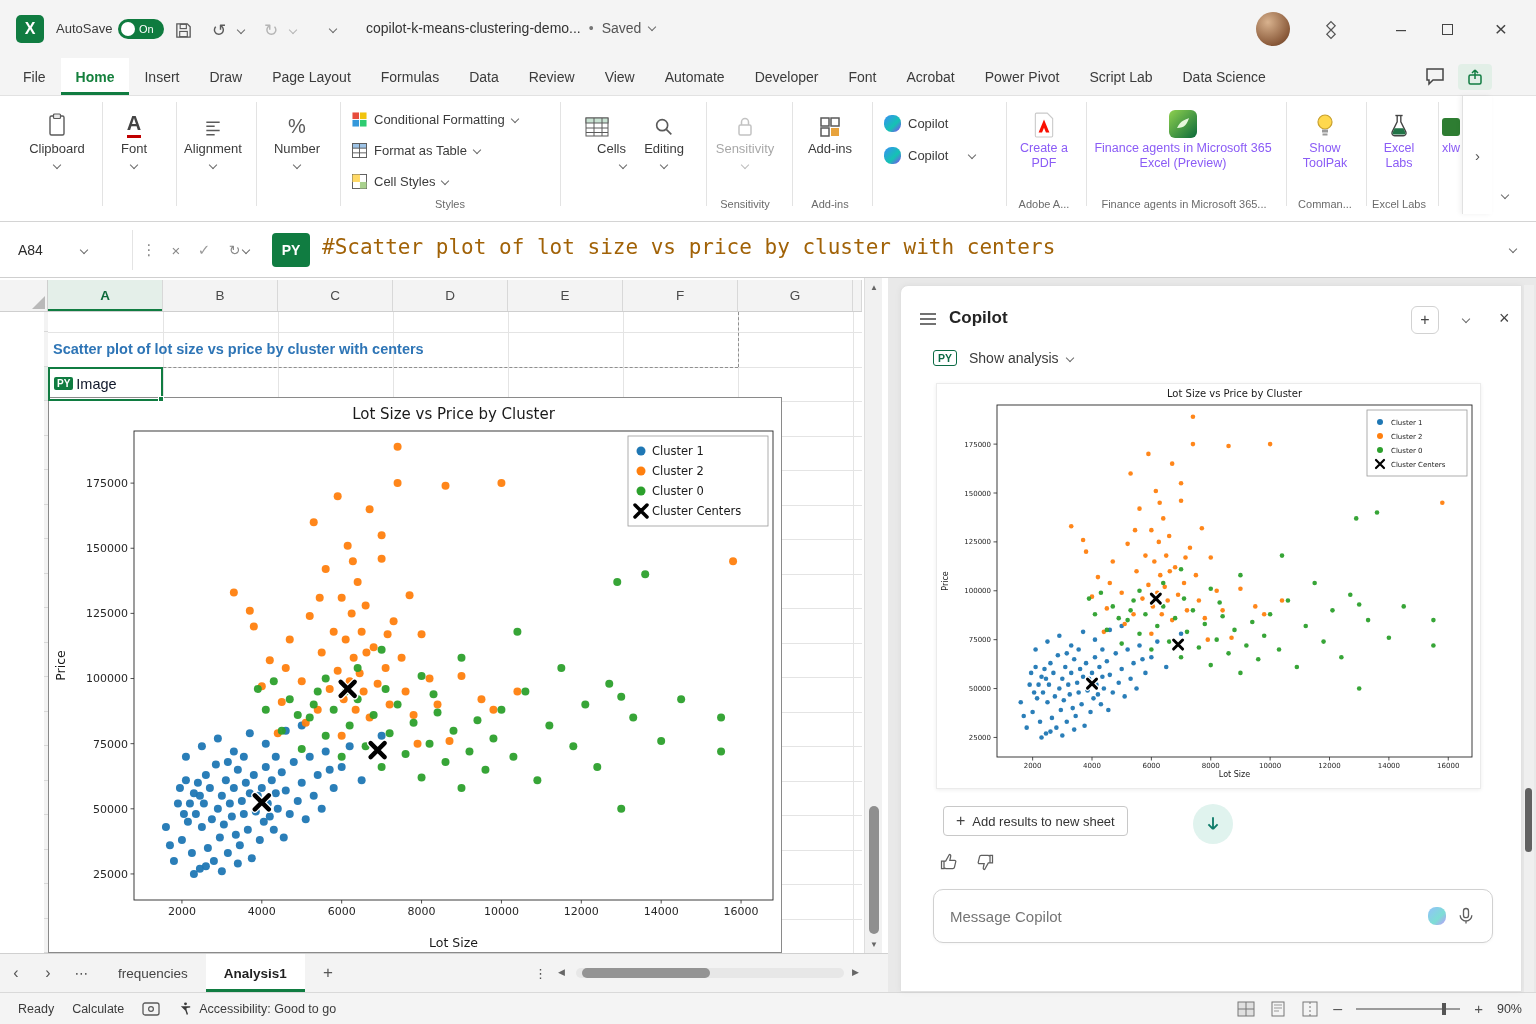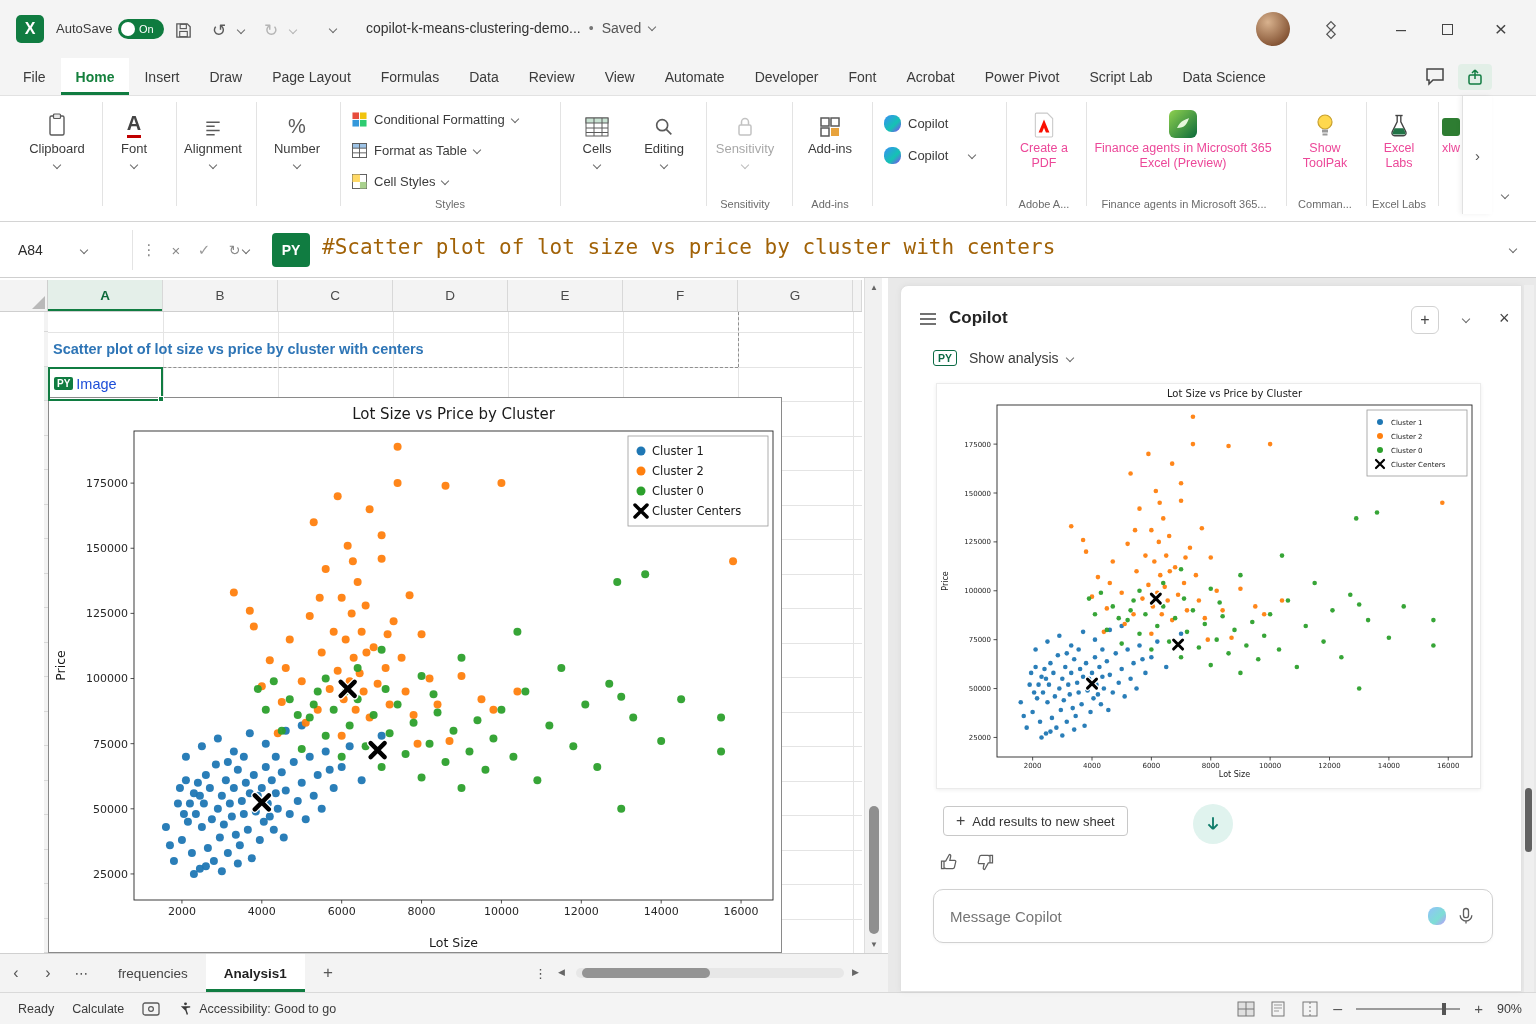--- a/index.html
+++ b/index.html
@@ -32,21 +32,21 @@
   #ribbon{left:0;top:96px;width:1536px;height:126px;background:#fff;border-bottom:1px solid #d4d4d4;}
   .big-btn{position:absolute;top:8px;text-align:center;font-size:13px;color:#3b3b3b;}
   .bb-icon{height:34px;display:flex;align-items:flex-end;justify-content:center;margin-bottom:3px;}
   .bb-chev{margin-top:3px;}
   .sep{position:absolute;top:6px;height:104px;width:1px;background:#e3e3e3;}
   .grp-label{position:absolute;top:102px;font-size:11px;color:#6b6b6b;text-align:center;}
   .styles-row{position:absolute;left:352px;height:26px;display:flex;align-items:center;gap:7px;font-size:13px;color:#3b3b3b;}
   .mini-grid{width:15px;height:15px;flex:none;}
   .disabled{opacity:.45;}
   .copilot-logo{display:inline-block;width:17px;height:17px;border-radius:45%;background:linear-gradient(135deg,#3a8ef6,#14c3b2 60%,#8a3ffc);}
-  .two-line{font-size:12.5px;line-height:15px;color:#ec4899;}
+  .two-line{font-size:12.5px;line-height:15px;color:#8b5cf6;}
   .overflow-panel{left:1462px;top:0;width:30px;height:118px;background:#fff;border-left:1px solid #e1e1e1;box-shadow:-2px 0 5px rgba(0,0,0,.06);display:flex;align-items:center;justify-content:center;color:#555;font-size:15px;}
   
   #formulabar{left:0;top:222px;width:1536px;height:56px;background:#fff;border-bottom:1px solid #cfcfcf;}
   .name-box{left:10px;top:14px;width:108px;height:28px;display:flex;align-items:center;font-size:14px;color:#2b2b2b;padding-left:8px;gap:38px;}
   .fb-sep{left:132px;top:8px;height:40px;width:1px;background:#e4e4e4;}
   .fb-ic{top:14px;height:28px;display:flex;align-items:center;justify-content:center;color:#8a8a8a;font-size:15px;}
   .py-badge{left:272px;top:11px;width:38px;height:34px;background:#107c41;border-radius:4px;color:#fff;font-weight:bold;font-size:14px;display:flex;align-items:center;justify-content:center;}
   .formula-text{left:322px;top:13px;font-family:"DejaVu Sans Mono","Liberation Mono",monospace;font-size:21px;color:#a16207;white-space:nowrap;}
   
   #grid-region{left:0;top:278px;width:888px;height:675px;background:#fff;}
@@ -60,21 +60,21 @@
   .row-h.sel{background:#e4efe9;color:#0f6b3c;font-weight:bold;box-shadow:inset -2px 0 0 #107c41;}
   #cells{left:48px;top:34px;width:814px;height:641px;position:absolute;background:#fff;overflow:hidden;}
   .hline{position:absolute;left:0;right:0;height:1px;background:#e4e4e4;}
   .vline{position:absolute;top:0;bottom:0;width:1px;background:#e4e4e4;}
   .marquee-h{position:absolute;left:0;top:54.5px;width:690px;border-top:1.6px dashed #8f8f8f;z-index:2;}
   .marquee-v{position:absolute;left:690px;top:0;height:54.5px;border-left:1.6px dashed #8f8f8f;z-index:2;}
   .a83{position:absolute;left:5px;top:20px;height:34.5px;line-height:34.5px;font-weight:bold;font-size:14.5px;color:#2e75b6;white-space:nowrap;z-index:3;}
   .a84-sel{position:absolute;left:0;top:54.5px;width:115px;height:34.5px;border:2px solid #107c41;z-index:6;display:flex;align-items:center;padding-left:4px;gap:3px;background:transparent;}
   .a84-sel .handle{position:absolute;right:-3px;bottom:-3px;width:6px;height:6px;background:#107c41;border:1px solid #fff;}
   .cell-py-badge{background:#107c41;color:#fff;font-size:10px;font-weight:bold;border-radius:2px;padding:1px 3px;}
-  .a84-text{font-size:14.5px;color:#1d4ed8;}
+  .a84-text{font-size:14.5px;color:#0f172a;}
   #chart-object{left:48px;top:119px;width:734px;height:556px;position:absolute;background:#fff;border:1px solid #8a8a8a;z-index:4;}
   svg text{font-family:"DejaVu Sans",sans-serif;}
   
   #v-scroll{left:864px;top:0;width:18px;height:675px;position:absolute;background:#f1f1f1;border-left:1px solid #dedede;display:block;}
   .v-thumb{position:absolute;left:4px;width:10px;border-radius:5px;background:#8f8f8f;}
   .scroll-arrow{position:absolute;left:0;width:18px;height:18px;display:flex;align-items:center;justify-content:center;color:#666;font-size:8px;}
   
   #sheetbar{left:0;top:953px;width:888px;height:39px;background:#f3f3f3;border-top:1px solid #d0d0d0;position:absolute;display:flex;align-items:center;}
   .sheet-nav{width:32px;text-align:center;color:#555;font-size:16px;}
   .sheet-dots{width:36px;text-align:center;color:#555;font-size:14px;letter-spacing:1px;}
@@ -243,21 +243,21 @@
           <rect x="0.5" y="0.5" width="15" height="15" fill="#fff" stroke="#5a5a5a"></rect>
           <rect x="0.5" y="0.5" width="8" height="8" fill="#ffd966"></rect>
           <rect x="8.5" y="8.5" width="7" height="7" fill="#a9d18e"></rect>
         </svg>
       <span>Cell Styles</span>
         <span class="chev"></span>
     </div>
     <div class="grp-label" style="left:390px;width:120px;">Styles</div>
     <div class="sep" style="left:560px;"></div>
 
-    <div class="big-btn" style="left:568px;width:58px;">
+    <div class="big-btn" style="left:568px;width:58px;text-align:right;">
       <div class="bb-icon">
           <svg width="26" height="22" viewBox="0 0 26 22">
             <rect x="2" y="2" width="22" height="18" fill="#fff" stroke="#5a5a5a"></rect>
             <rect x="2" y="2" width="22" height="5" fill="#c9e3d3" stroke="#5a5a5a"></rect>
             <path d="M2 12h22M2 16.5h22M10 2v18M18 2v18" stroke="#5a5a5a"></path>
           </svg>
         </div>
       <div class="bb-label">Cells</div>
       <span class="chev bb-chev"></span>
     </div>

